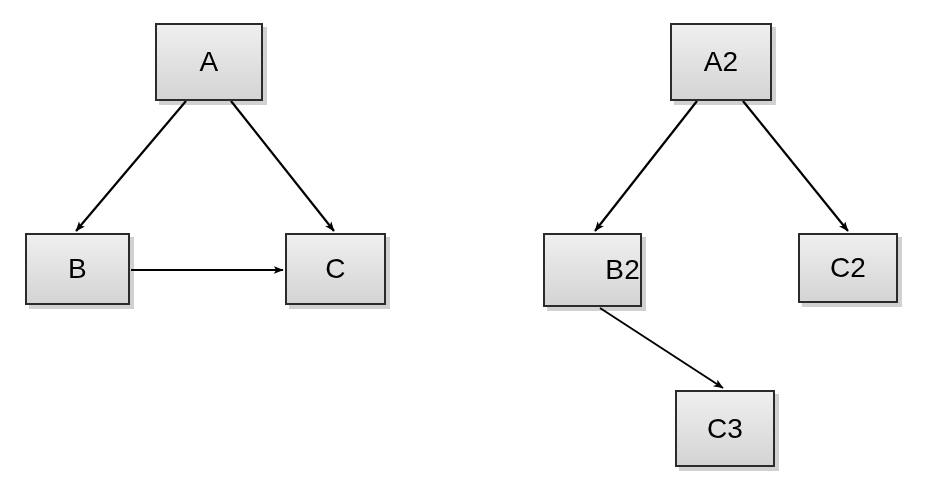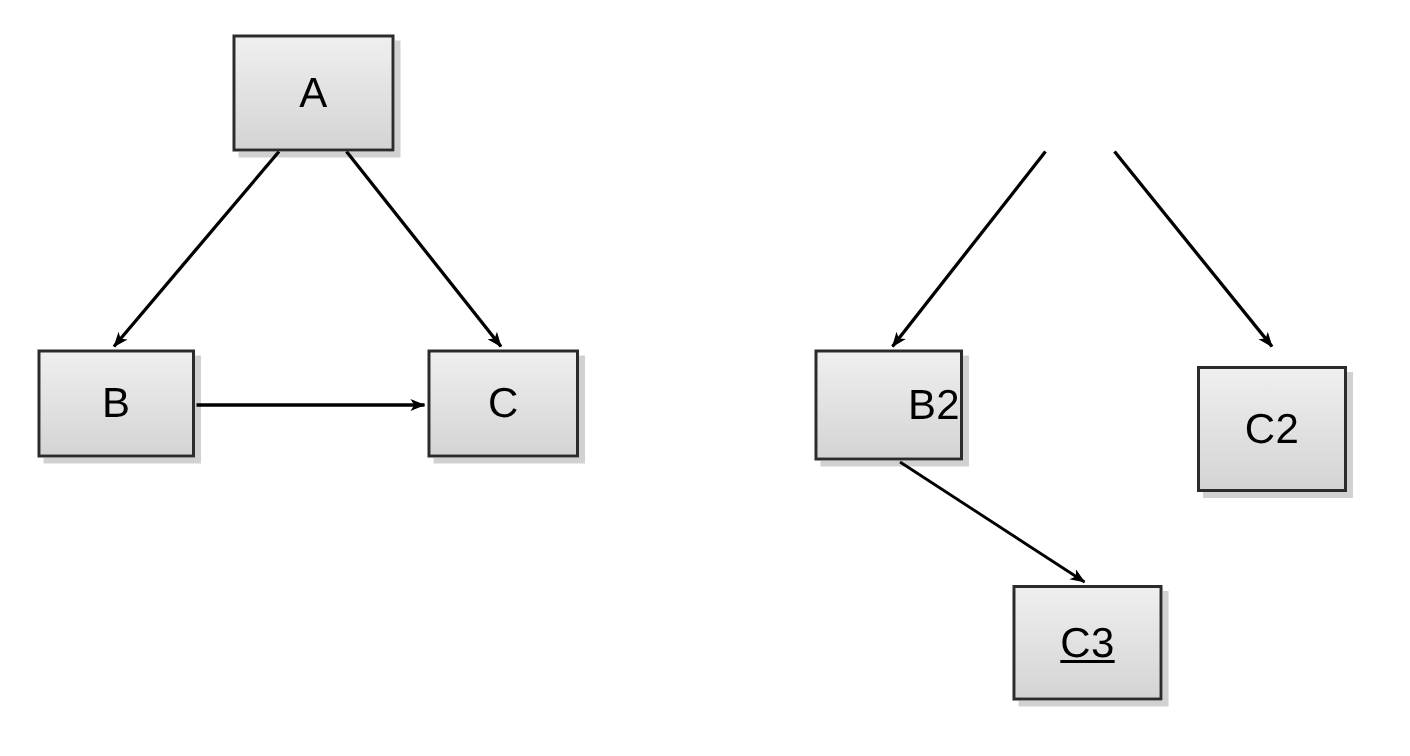--- a/index.html
+++ b/index.html
@@ -68,23 +68,26 @@
   <div class="node" style="left:155px; top:23px; width:108px; height:78px;">
     <span class="node-label">A</span>
   </div>
   <div class="node" style="left:25px; top:233px; width:105px; height:72px;">
     <span class="node-label">B</span>
   </div>
   <div class="node" style="left:285px; top:233px; width:101px; height:72px;">
     <span class="node-label">C</span>
   </div>
 
+  <div class="node" style="left:670px; top:23px; width:102px; height:78px;">
+    <span class="node-label">A2</span>
+  </div>
   <div class="node" style="left:543px; top:233px; width:99px; height:74px;justify-content:flex-end;">
     <span class="node-label">B2</span>
   </div>
-  <div class="node" style="left:798px; top:244px; width:100px; height:84px;">
+  <div class="node" style="left:798px; top:233px; width:100px; height:70px;">
     <span class="node-label">C2</span>
   </div>
-  <div class="node" style="left:675px; top:390px; width:100px; height:77px;text-decoration:underline;">
+  <div class="node" style="left:675px; top:390px; width:100px; height:77px;">
     <span class="node-label">C3</span>
   </div>
 
 </div>
 
 </body></html>

